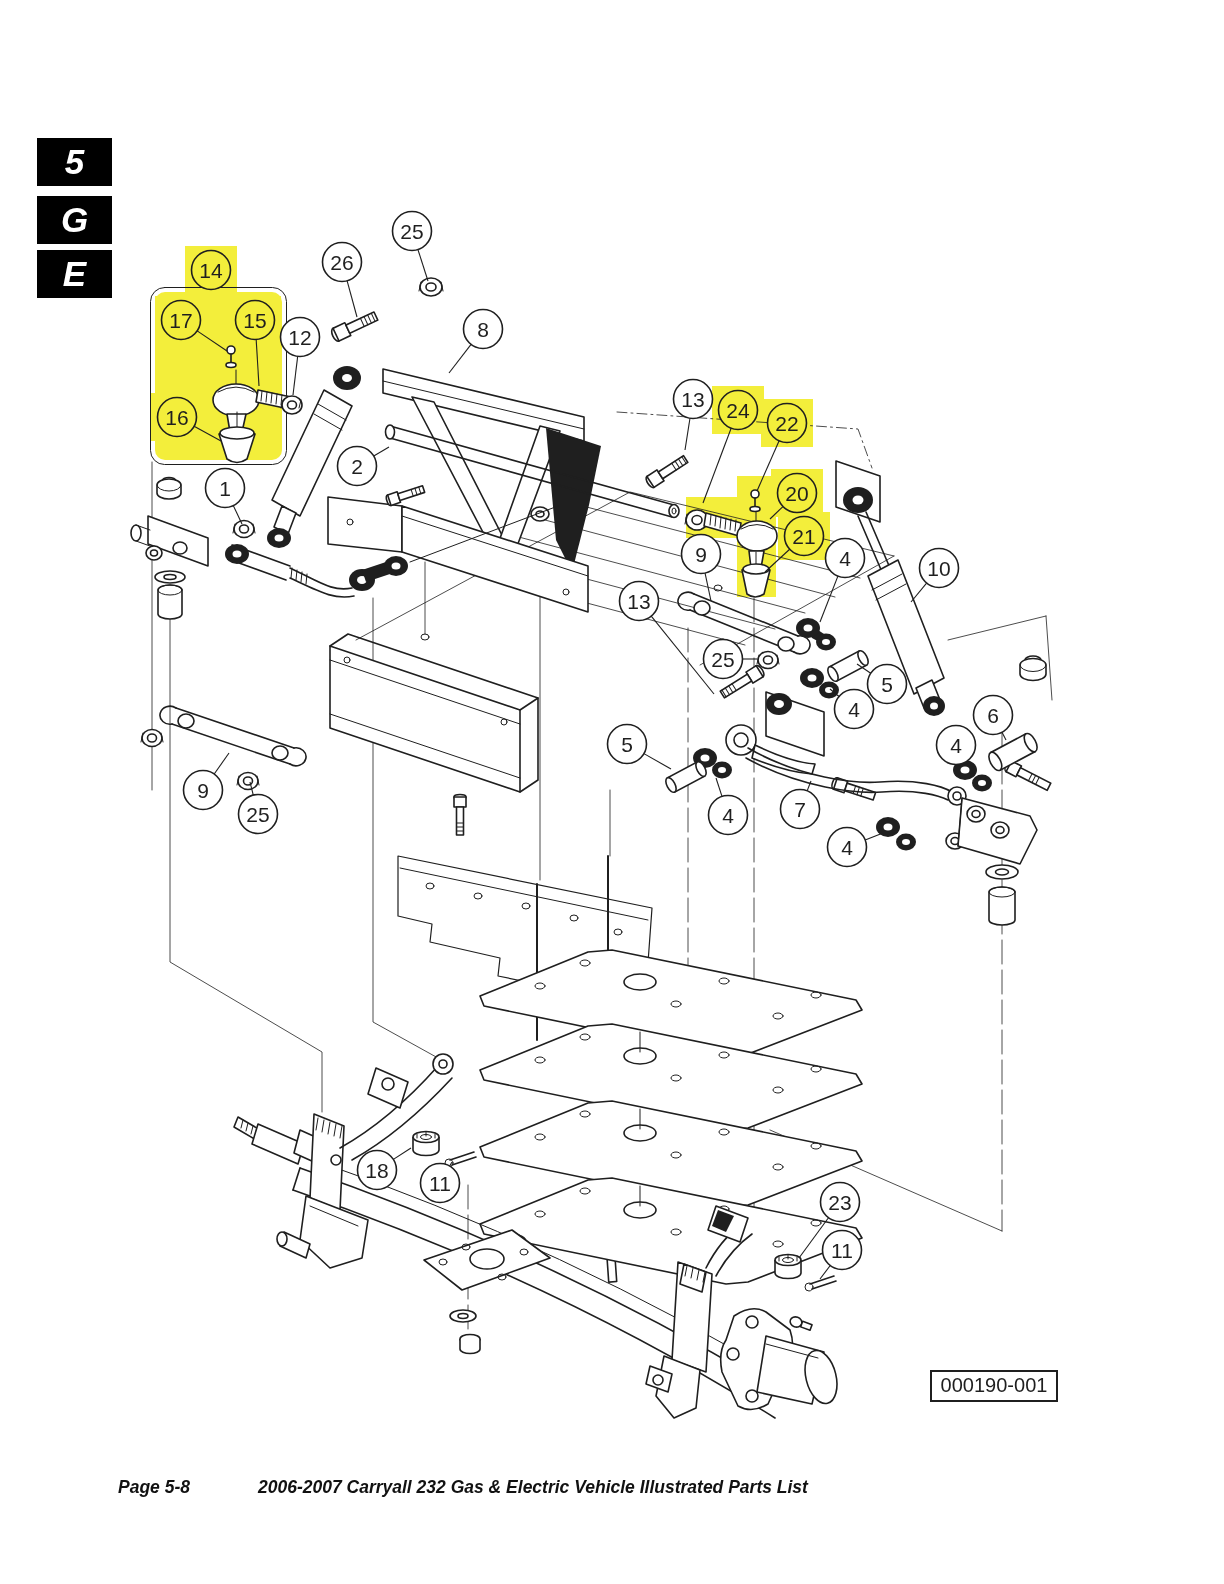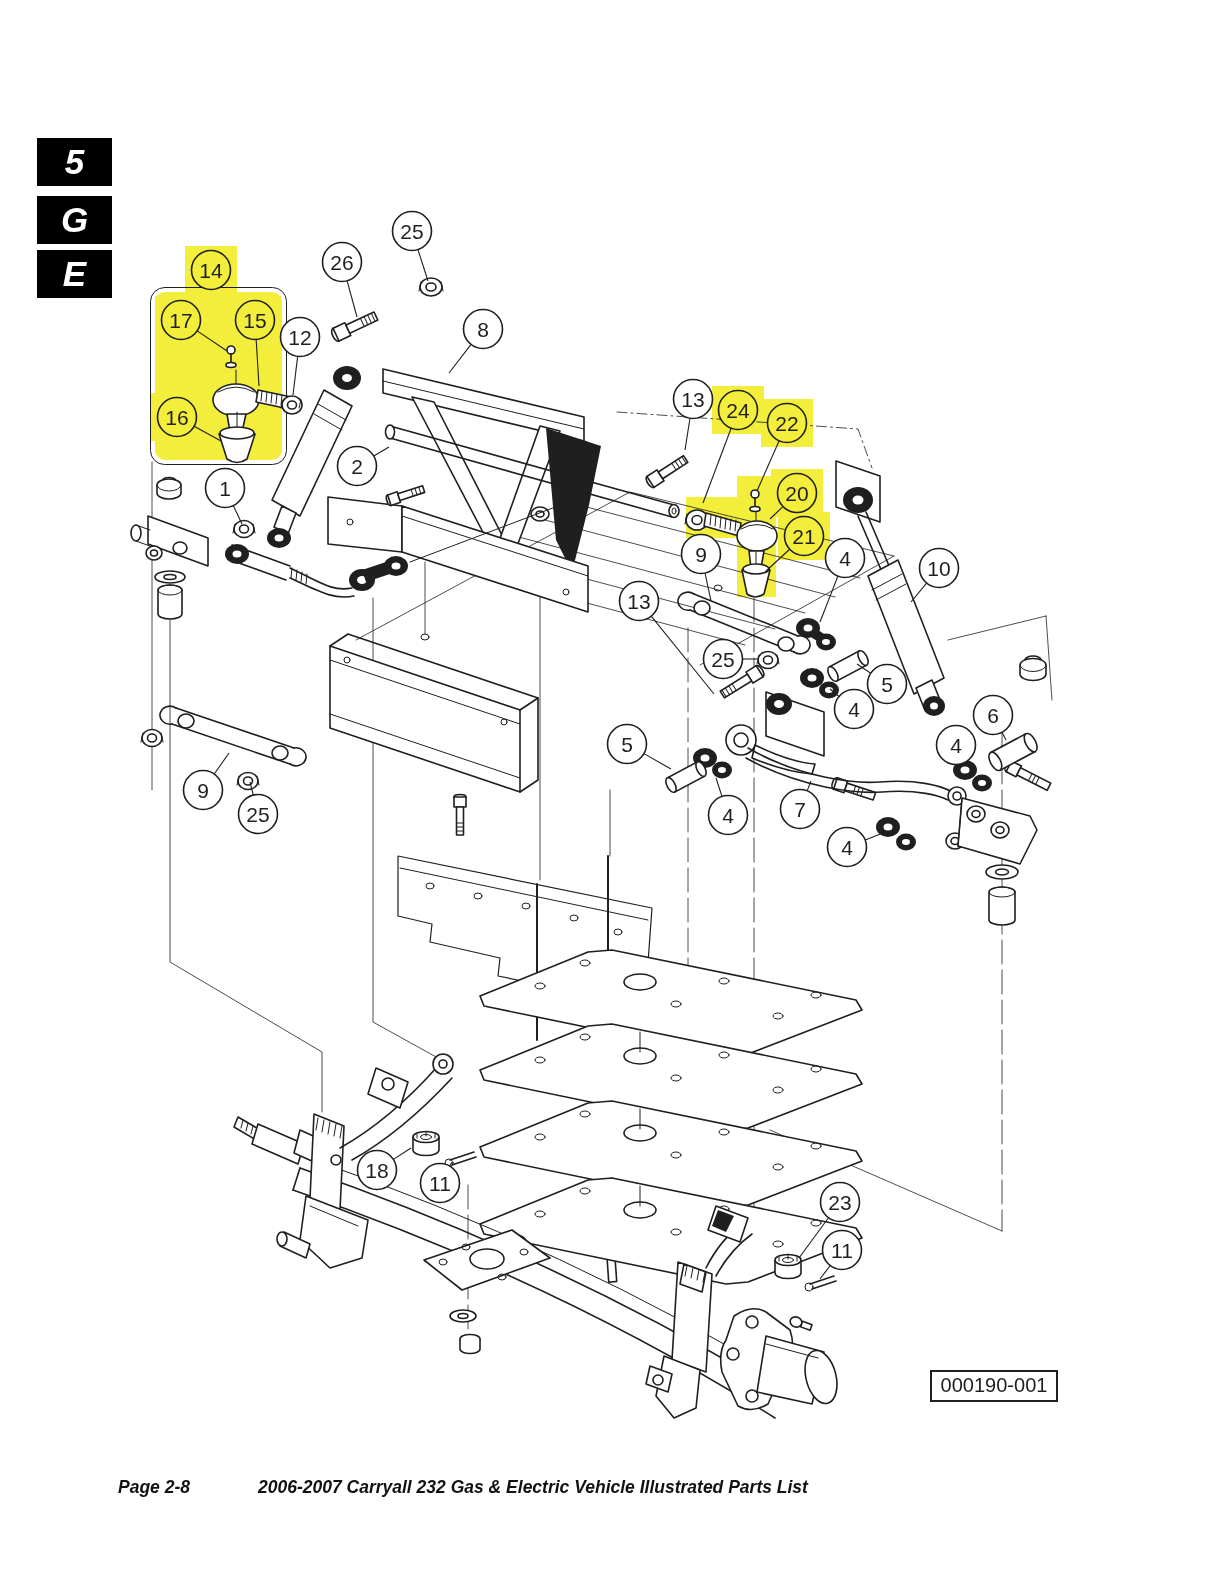--- a/index.html
+++ b/index.html
@@ -718,16 +718,16 @@
         </g>
         <g>
           <line x1="830.2144636132025" y1="1265.5354797825967" x2="820" y2="1279" stroke="var(--ink)" stroke-width="1.1"></line>
           <circle cx="842" cy="1250" r="19.5" fill="#fff" stroke="var(--ink)" stroke-width="1.6"></circle>
           <text x="842" y="1250" text-anchor="middle" dy="0.36em" font-size="21" fill="var(--ink)">11</text>
         </g>
       </g>
   </svg>
 
   <div id="footer">
-    <span class="pg">Page 2-8</span>
+    <span class="pg">Page 5-8</span>
     <span class="ttl">2006-2007 Carryall 232 Gas &amp; Electric Vehicle Illustrated Parts List</span>
   </div>
 </div>
 
 </body></html>

